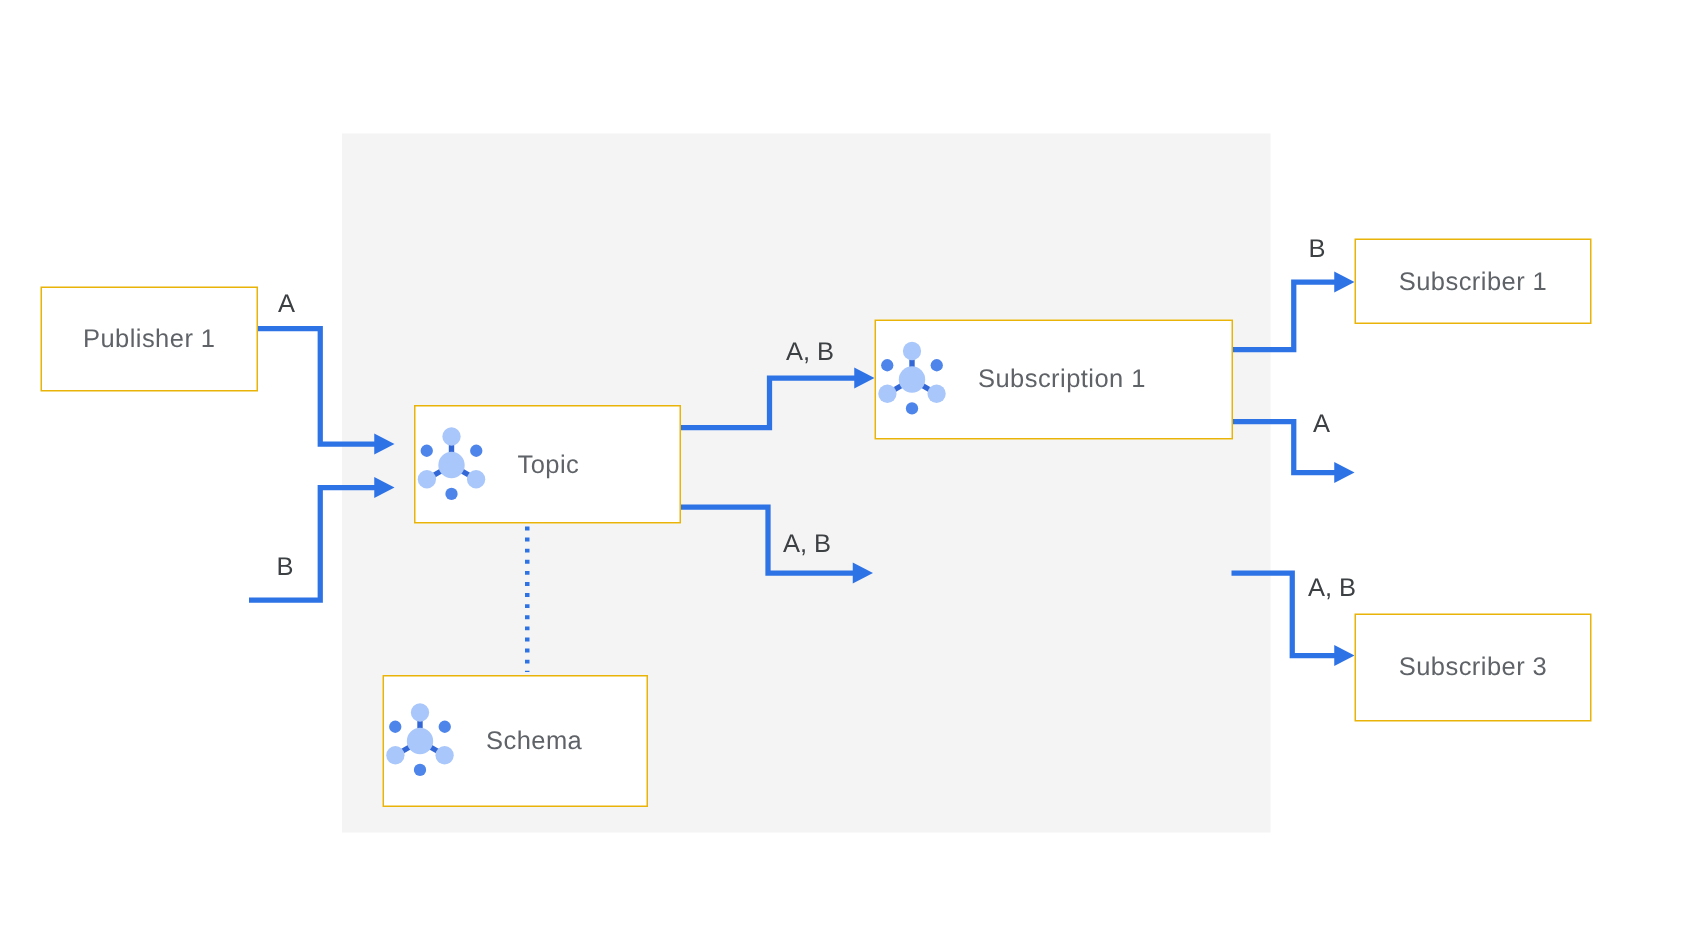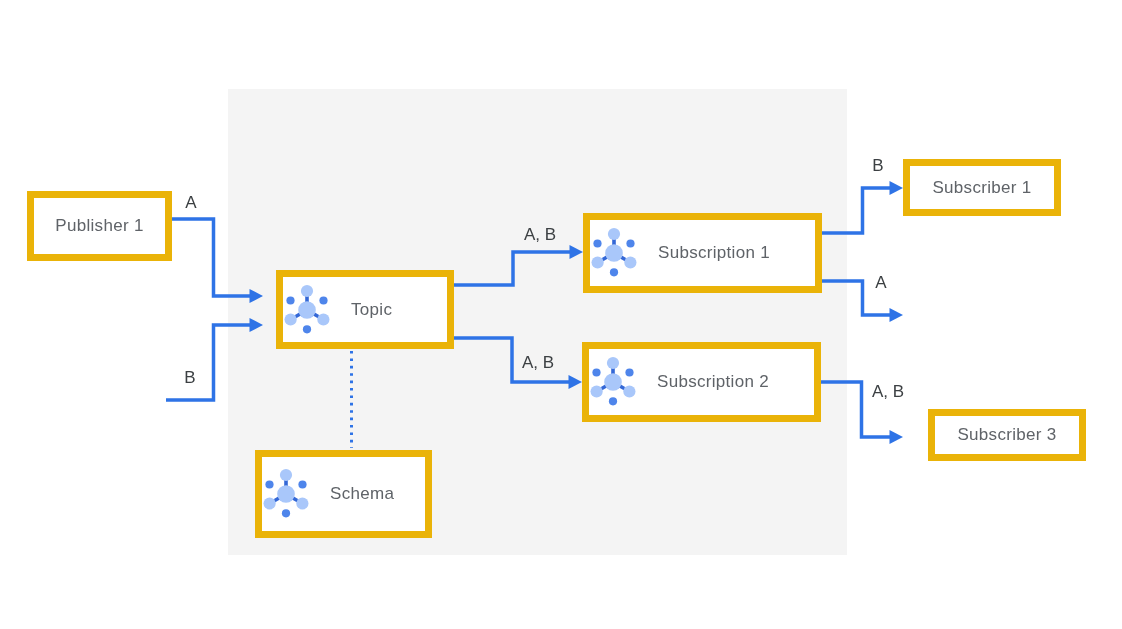--- a/index.html
+++ b/index.html
@@ -13,21 +13,21 @@
   }
   .logo{
     position:absolute;left:242px;top:111px;height:36px;
     display:flex;align-items:center;
   }
   .logo .wordmark{margin-left:13px;font-size:27px;letter-spacing:-0.2px;white-space:nowrap;}
   .logo .wm-google{color:#5f6368;font-weight:500;}
   .logo .wm-cloud{color:#5f6368;font-weight:400;margin-left:6px;}
   .edge-layer{position:absolute;left:0;top:0;pointer-events:none;}
   .node{
-    position:absolute;background:#ffffff;border:7px solid #eab308;
+    position:absolute;background:#ffffff;border:1px solid #eab308;
     box-sizing:border-box;color:#5f6368;font-size:17px;letter-spacing:0.3px;
     display:flex;align-items:center;justify-content:center;
   }
   .node.iconbox{justify-content:flex-start;}
   .node.iconbox .node-label{margin-left:20px;}
   .edge-label{
     position:absolute;transform:translate(-50%,-50%);
     color:#3c4043;font-size:17px;white-space:nowrap;
   }
 </style>
@@ -94,33 +94,27 @@
     <span class="node-label">Schema</span>
   </div>
 
   <div class="node iconbox" style="left:583px;top:213px;width:239px;height:80px">
     <svg width="48" height="52" viewBox="0 0 48 52">
         <use href="#pubsub-icon"></use>
       </svg>
     <span class="node-label">Subscription 1</span>
   </div>
 
-  <div class="node iconbox" style="left:582px;top:342px;width:239px;height:80px">
-    <svg width="48" height="52" viewBox="0 0 48 52">
-        <use href="#pubsub-icon"></use>
-      </svg>
-    <span class="node-label">Subscription 2</span>
-  </div>
 
   <div class="node" style="left:903px;top:159px;width:158px;height:57px">
     <span class="node-label">Subscriber 1</span>
   </div>
 
 
-  <div class="node" style="left:928px;top:409px;width:158px;height:52px">
+  <div class="node" style="left:903px;top:409px;width:158px;height:72px">
     <span class="node-label">Subscriber 3</span>
   </div>
 
   <div class="edge-label" style="left:191px;top:203px">A</div>
   <div class="edge-label" style="left:190px;top:378px">B</div>
   <div class="edge-label" style="left:540px;top:235px">A, B</div>
   <div class="edge-label" style="left:538px;top:363px">A, B</div>
   <div class="edge-label" style="left:878px;top:166px">B</div>
   <div class="edge-label" style="left:881px;top:283px">A</div>
   <div class="edge-label" style="left:888px;top:392px">A, B</div>

